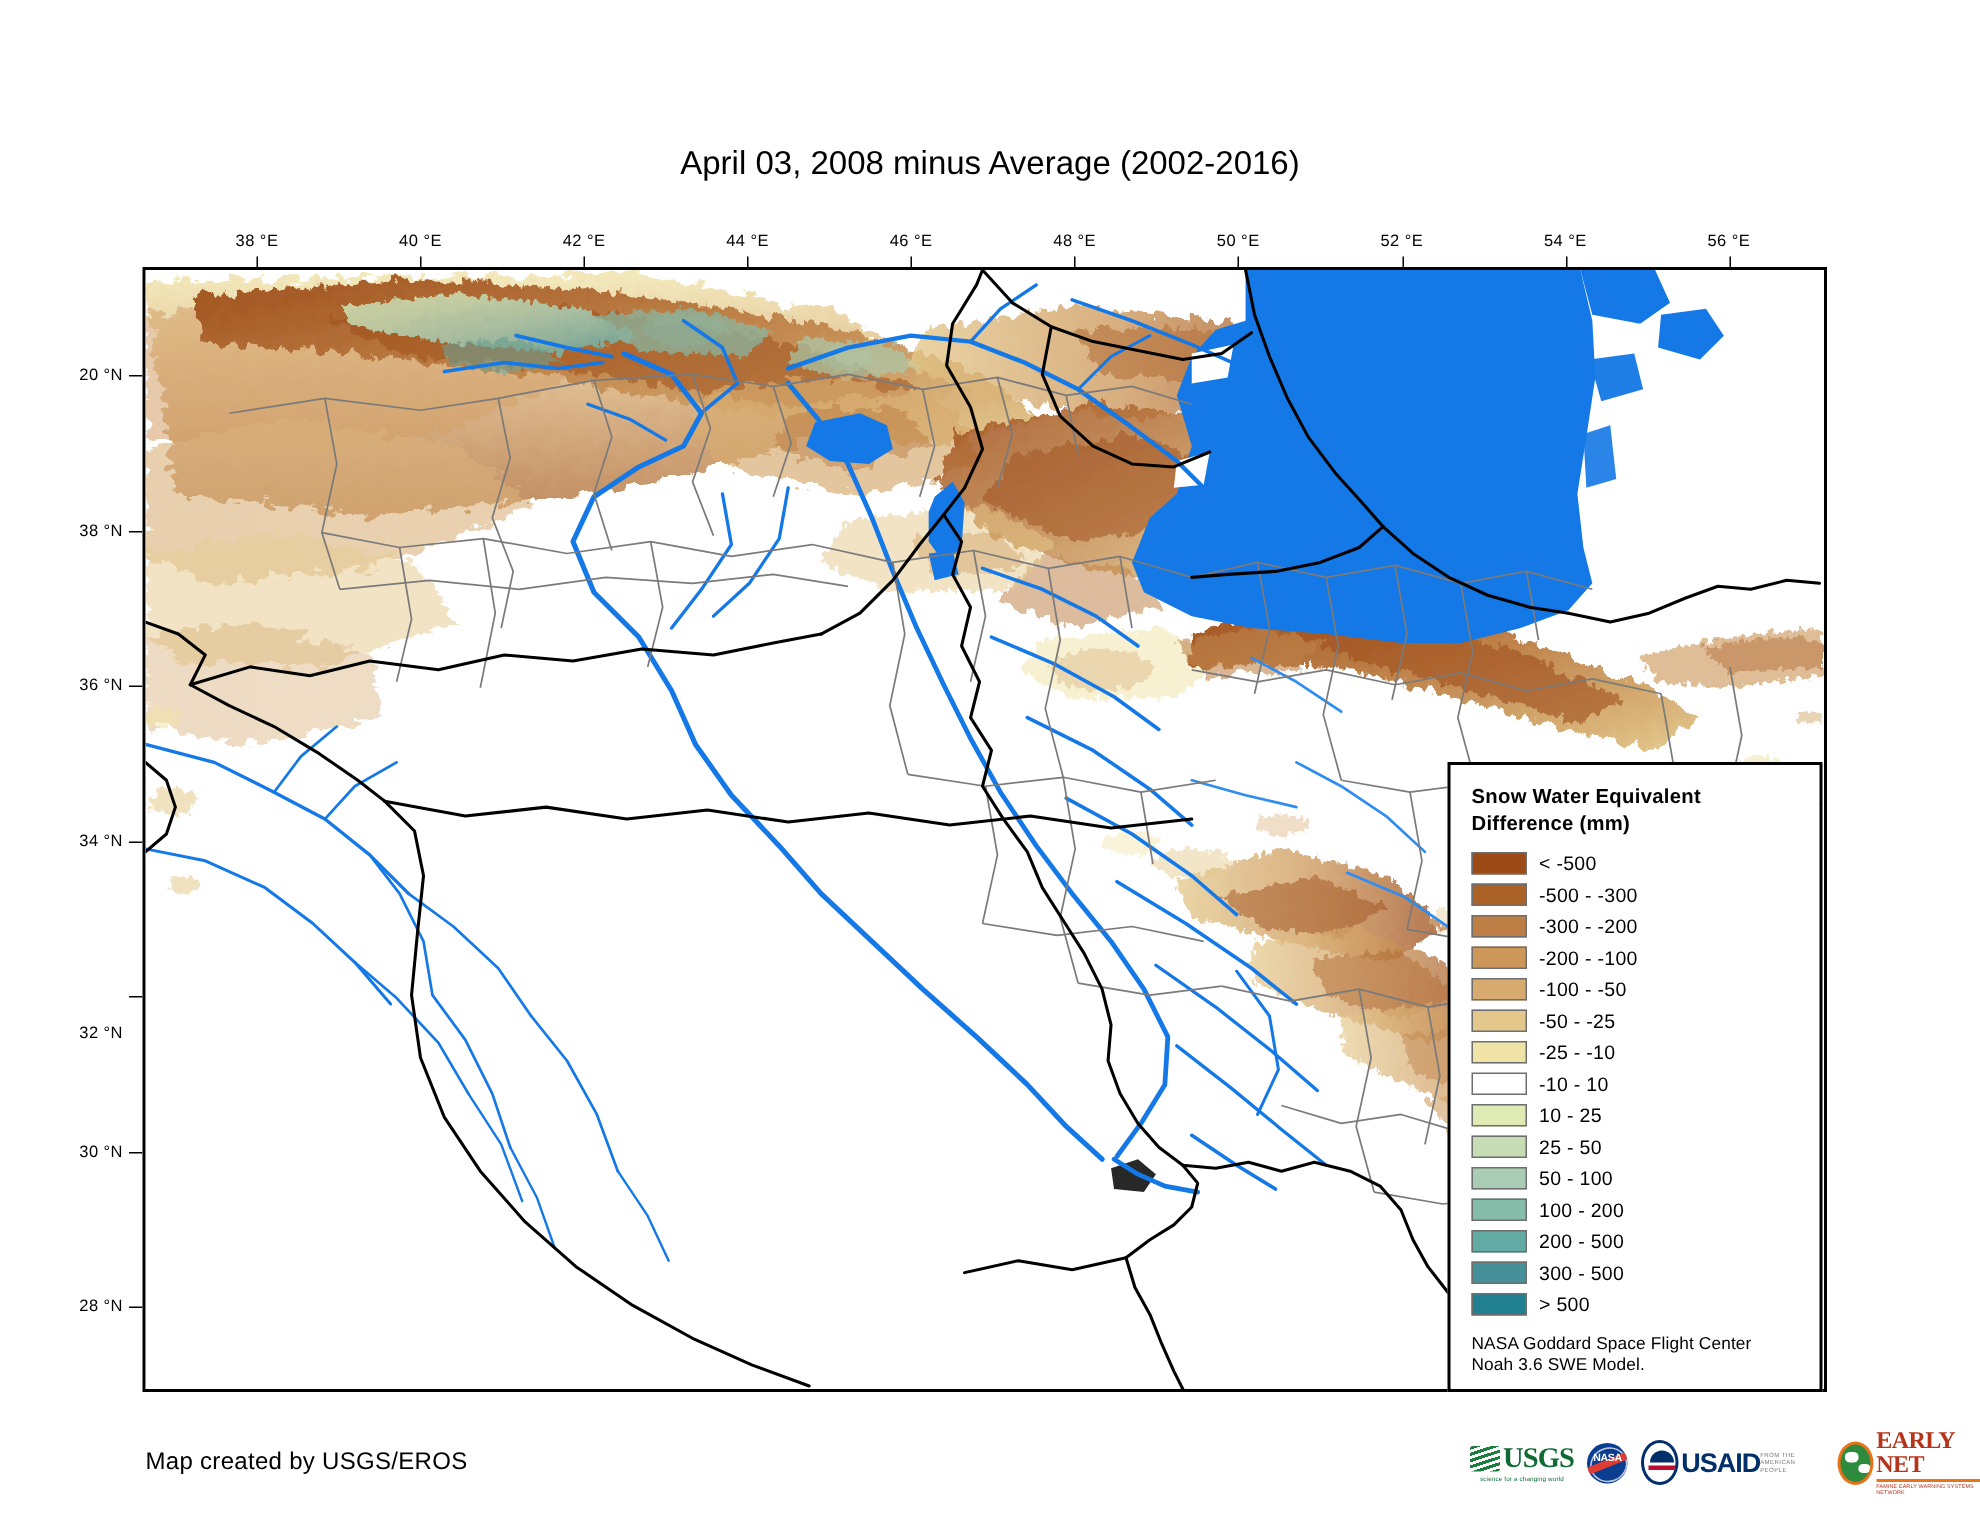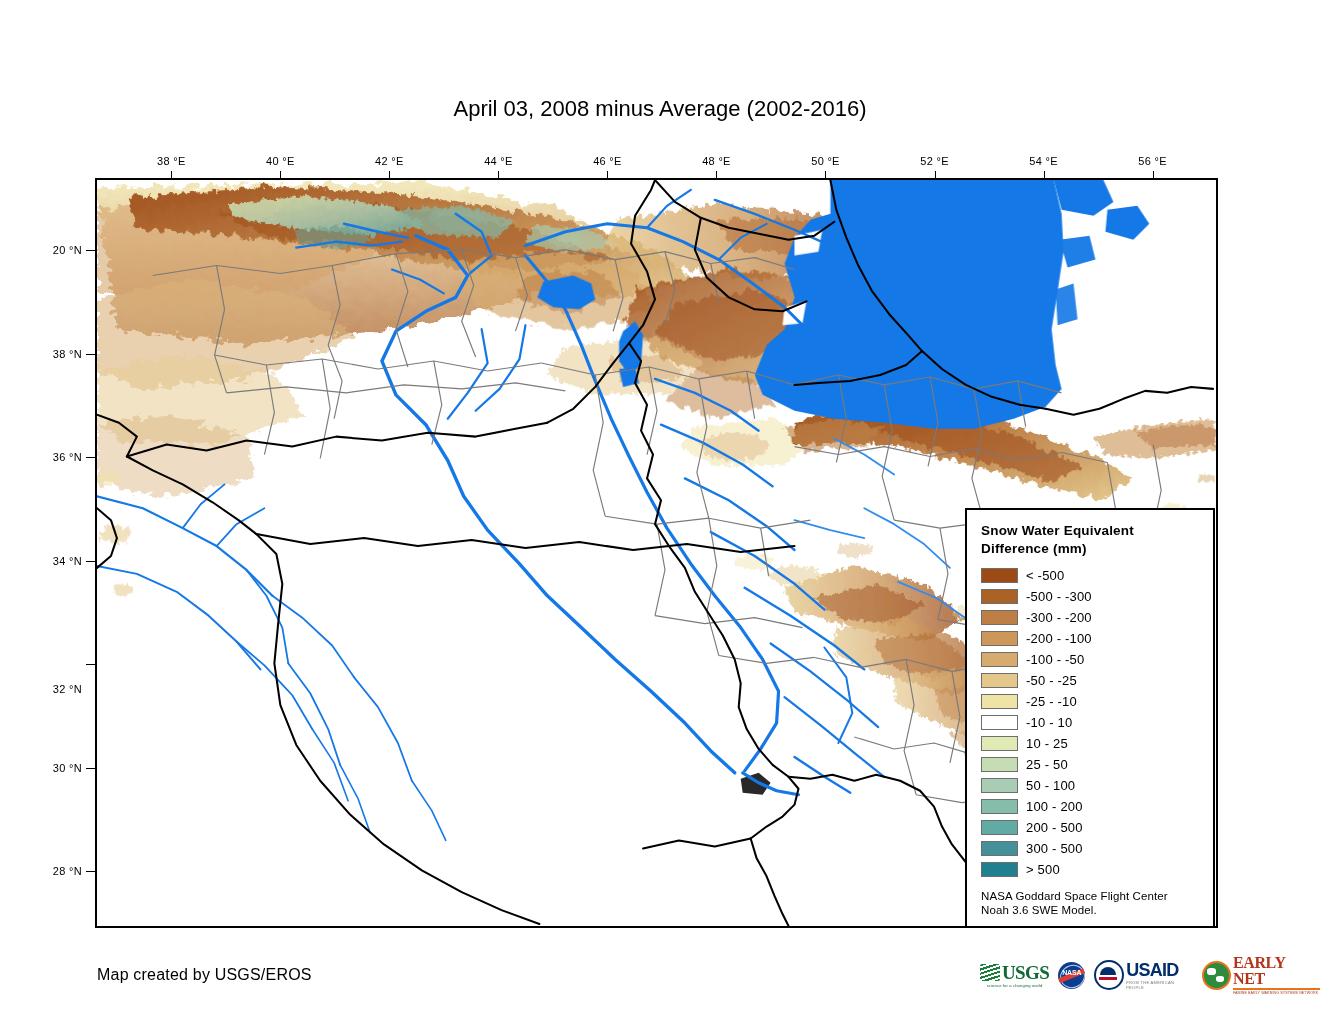--- a/index.html
+++ b/index.html
@@ -65,21 +65,21 @@
       border:1px solid rgba(255,255,255,.75);border-radius:50%;
       transform:rotate(-20deg);}
 
   
   .usaid-seal{width:26px;height:26px;border-radius:50%;background:#fff;
       border:2px solid #002f6c;position:relative;overflow:hidden;}
   .usaid-seal:before{content:"";position:absolute;left:4px;top:5px;width:16px;height:8px;
       background:#002f6c;border-radius:8px 8px 0 0;}
   .usaid-seal:after{content:"";position:absolute;left:3px;top:15px;width:18px;height:3px;
       background:#ba0c2f;}
-  .usaid-wrap{display:flex;flex-direction:column;justify-content:center;margin-left:2px;}
+  .usaid-wrap{display:flex;flex-direction:row;justify-content:center;margin-left:2px;}
   .usaid-text{font-size:18px;font-weight:bold;color:#002f6c;letter-spacing:-.7px;
       line-height:1;font-family:"Liberation Sans",sans-serif;}
   .usaid-tag{font-size:4px;color:#777;letter-spacing:.3px;margin-top:1px;}
 
   
   .fews-globe{width:25px;height:25px;border-radius:50%;background:#2e8b3d;
       border:2.5px solid #e8731a;position:relative;overflow:hidden;}
   .fews-globe:before{content:"";position:absolute;left:3px;top:5px;width:9px;height:7px;
       background:#fff;border-radius:40%;}
   .fews-globe:after{content:"";position:absolute;left:12px;top:13px;width:8px;height:6px;

